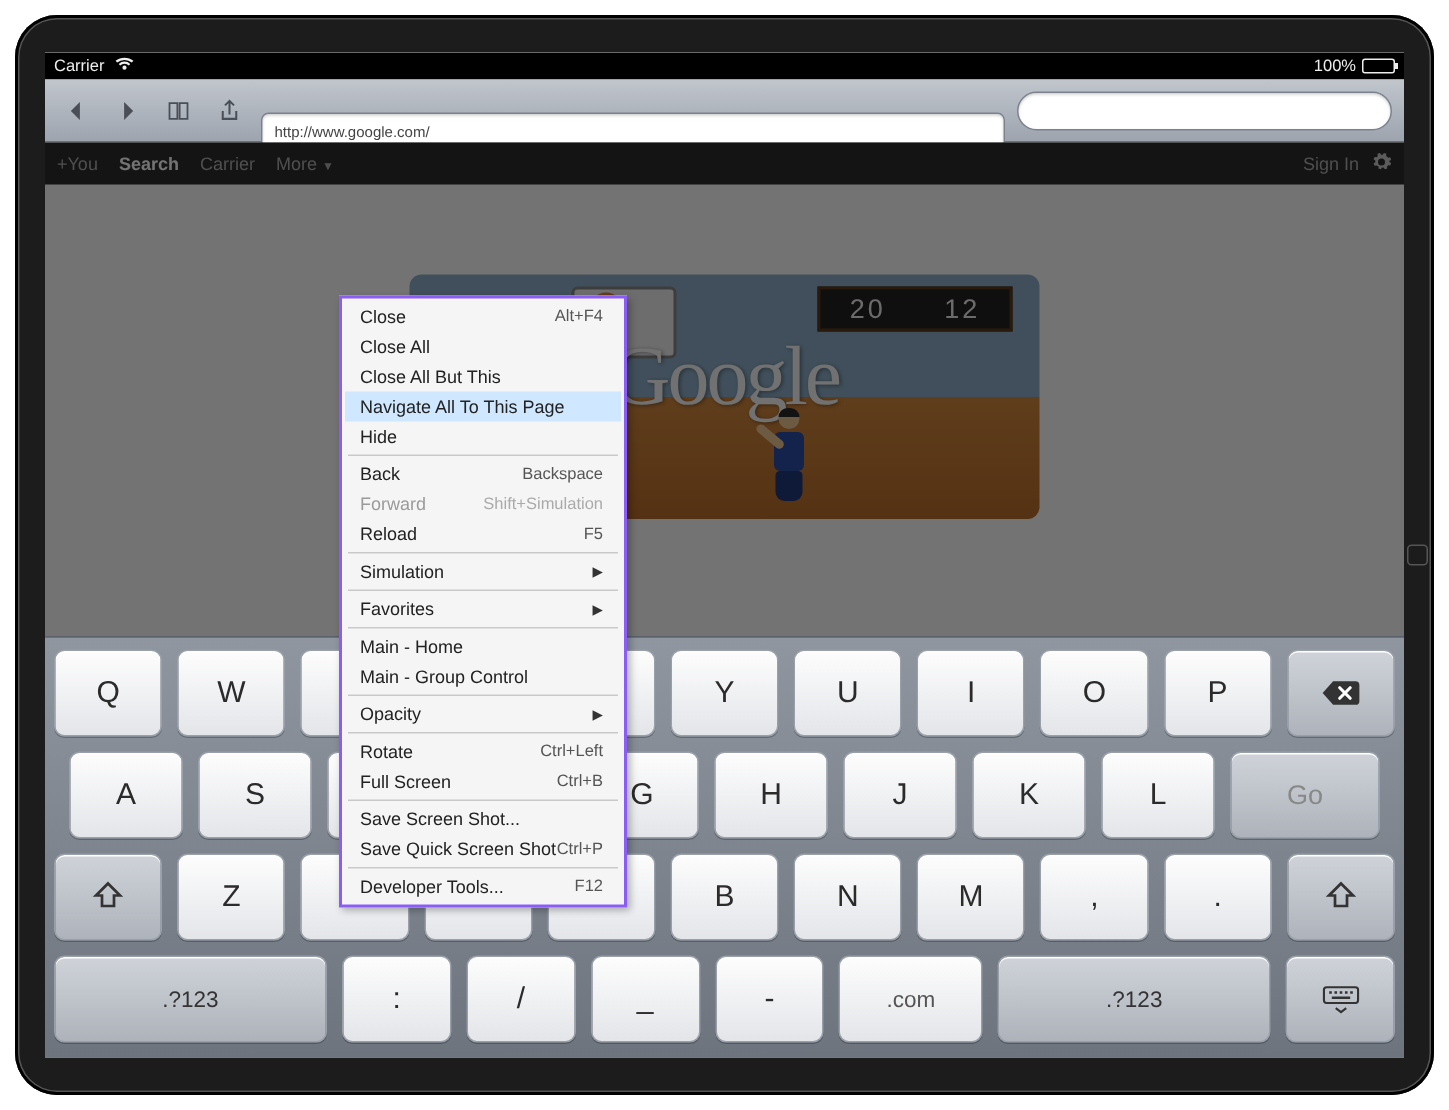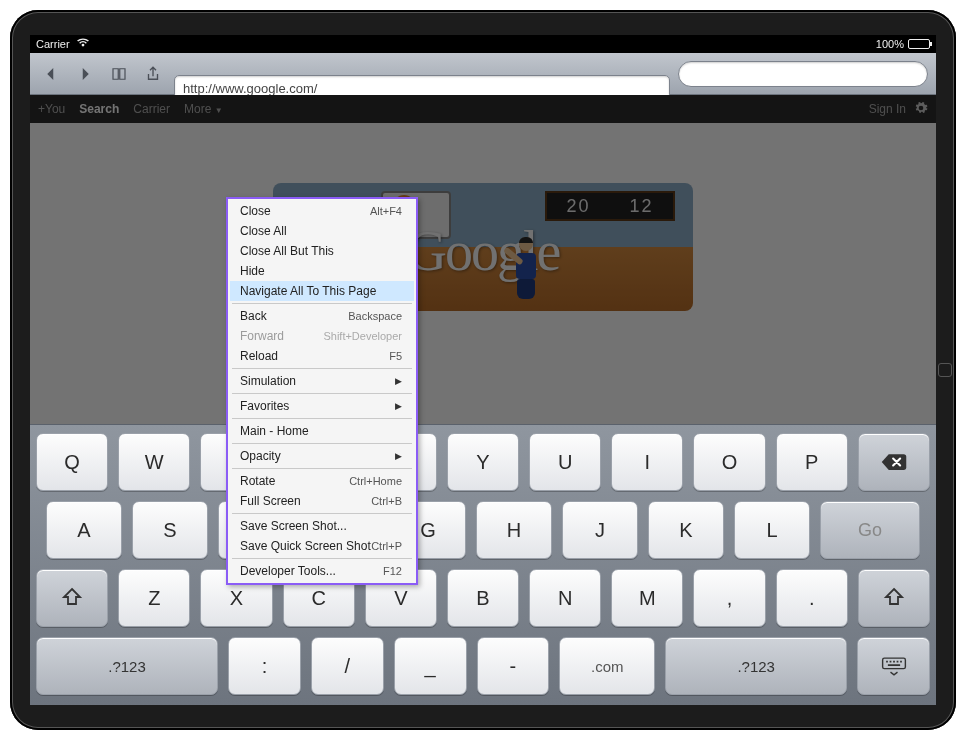--- a/index.html
+++ b/index.html
@@ -72,21 +72,21 @@
     color: #4a4f57;
   }
   .tb-btn svg { width: 18px; height: 18px; }
   .url-bar {
     flex: 1;
     height: 26px;
     background: #fff;
     border: 1px solid #7c828c;
     border-radius: 5px;
     padding: 0 8px;
-    font-size: 13px;
+    font-size: 10px;
     color: #444;
     box-shadow: inset 0 1px 2px rgba(0,0,0,.2);
     margin-top: 29px;
   }
   .search-bar {
     width: 250px;
     height: 26px;
     background: #fff;
     border: 1px solid #7c828c;
     border-radius: 13px;
@@ -118,21 +118,21 @@
     justify-content: flex-end;
   }
   .google-bar .right { margin-left: auto; display: flex; align-items: center; gap: 8px; }
   .google-bar .bold { font-weight: bold; color: #fff; }
   .gear-icon { width: 14px; height: 14px; }
 
   .doodle-area {
     position: relative;
     margin: 60px auto 0;
     width: 420px;
-    height: 128px;
+    height: 163px;
     z-index: 2;
   }
   .doodle-bg {
     width: 100%; height: 100%;
     background: linear-gradient(#8fb0c9 0%, #8fb0c9 50%, #d48a3f 50%, #b96e2a 100%);
     border-radius: 8px;
     position: relative;
     overflow: hidden;
   }
   .backboard {
@@ -353,62 +353,65 @@
         <div class="cm-item">
           <span>Close</span>
           <span class="cm-shortcut">Alt+F4</span>
         </div>
         <div class="cm-item">
           <span>Close All</span>
         </div>
         <div class="cm-item">
           <span>Close All But This</span>
         </div>
-        <div class="cm-item">
-          <span>Hide</span>
-        </div>
         <div class="cm-item highlight">
           <span>Navigate All To This Page</span>
         </div>
+        <div class="cm-item">
+          <span>Hide</span>
+        </div>
         <div class="cm-sep"></div>
         <div class="cm-item">
           <span>Back</span>
           <span class="cm-shortcut">Backspace</span>
         </div>
         <div class="cm-item disabled">
           <span>Forward</span>
-          <span class="cm-shortcut">Shift+Developer</span>
+          <span class="cm-shortcut">Shift+Simulation</span>
         </div>
         <div class="cm-item">
           <span>Reload</span>
           <span class="cm-shortcut">F5</span>
         </div>
         <div class="cm-sep"></div>
         <div class="cm-item">
           <span>Simulation</span>
           <span class="cm-arrow">▶</span>
         </div>
         <div class="cm-sep"></div>
         <div class="cm-item">
           <span>Favorites</span>
           <span class="cm-arrow">▶</span>
         </div>
         <div class="cm-sep"></div>
         <div class="cm-item">
           <span>Main - Home</span>
         </div>
+        <div class="cm-item">
+          <span>Main - Group Control</span>
+        </div>
         <div class="cm-sep"></div>
         <div class="cm-item">
           <span>Opacity</span>
           <span class="cm-arrow">▶</span>
         </div>
         <div class="cm-sep"></div>
         <div class="cm-item">
           <span>Rotate</span>
-          <span class="cm-shortcut">Ctrl+Home</span>
+          <span class="cm-shortcut">Ctrl+Left</span>
         </div>
         <div class="cm-item">
           <span>Full Screen</span>
           <span class="cm-shortcut">Ctrl+B</span>
         </div>
         <div class="cm-sep"></div>
         <div class="cm-item">
           <span>Save Screen Shot...</span>
         </div>
         <div class="cm-item">

